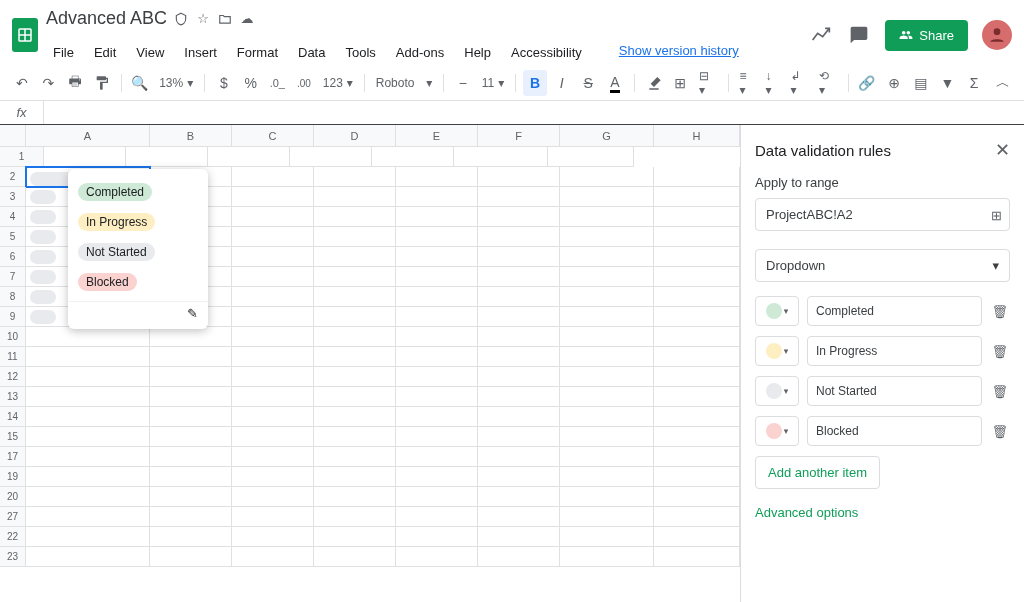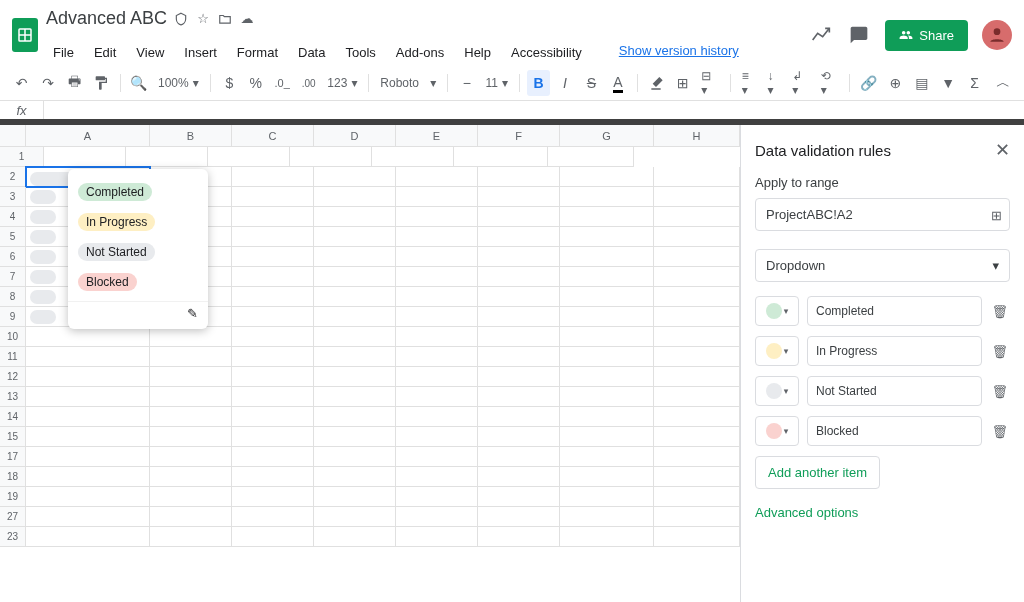--- a/index.html
+++ b/index.html
@@ -18,21 +18,21 @@
 .titlebar-right { display: flex; align-items: center; gap: 14px; }
 .top-icon { width: 24px; height: 24px; display: flex; align-items: center; justify-content: center; color: #5f6368; cursor: pointer; }
 .share-btn { background: #0f9d58; color: #fff; border: none; border-radius: 4px; padding: 8px 14px; font-size: 13px; font-weight: 500; display: flex; align-items: center; gap: 6px; cursor: pointer; }
 .avatar { width: 30px; height: 30px; border-radius: 50%; background: #d76c6c; display:flex; align-items:center; justify-content:center; }
 
 .toolbar { display: flex; align-items: center; padding: 4px 10px; border-bottom: 1px solid #e0e0e0; gap: 3px; }
 .tb-btn { width: 26px; height: 26px; display: flex; align-items: center; justify-content: center; color: #5f6368; cursor: pointer; border-radius: 3px; font-size: 14px; }
 .tb-sep { width: 1px; height: 18px; background: #e0e0e0; margin: 0 4px; }
 .tb-drop { display: flex; align-items: center; gap: 4px; color: #5f6368; padding: 0 4px; height: 26px; cursor: pointer; font-size: 12px; }
 
-.fx-bar { display: flex; align-items: center; border-bottom: 6px solid #404040; height: 24px; }
+.fx-bar { display: flex; align-items: center; border-bottom: 1px solid #404040; height: 24px; }
 .fx-label { width: 44px; text-align: center; color: #5f6368; font-style: italic; font-size: 13px; border-right: 1px solid #e0e0e0; height: 100%; display:flex; align-items:center; justify-content:center;}
 
 .main { display: flex; height: calc(602px - 118px); }
 .grid-area { flex: 1; position: relative; overflow: hidden; }
 .sidebar { width: 284px; border-left: 1px solid #dadce0; padding: 14px; position: relative; }
 
 .col-headers { display: flex; background: #f8f9fa; border-bottom: 1px solid #e0e0e0; height: 22px; }
 .row-header-spacer { width: 44px; border-right: 1px solid #e0e0e0; }
 .col-header { flex: none; border-right: 1px solid #e0e0e0; text-align: center; font-size: 11px; color: #5f6368; line-height: 22px; }
 .row { display: flex; height: 20px; }
@@ -148,21 +148,21 @@
   <span class="tb-btn">↶</span>
   <span class="tb-btn">↷</span>
   <span class="tb-btn">🖶</span>
   <span class="tb-btn">
       <svg width="16" height="16" viewBox="0 0 24 24" fill="#5f6368">
         <path d="M18 4V3c0-.55-.45-1-1-1H5c-.55 0-1 .45-1 1v4c0 .55.45 1 1 1h12c.55 0 1-.45 1-1V6h1v4H9v11c0 .55.45 1 1 1h2c.55 0 1-.45 1-1v-9h8V4h-3z"></path>
       </svg>
     </span>
   <span class="tb-sep"></span>
   <span class="tb-btn">🔍</span>
-  <span class="tb-drop"><span>100%</span> ▾</span>
+  <span class="tb-drop"><span>13%</span> ▾</span>
   <span class="tb-sep"></span>
   <span class="tb-btn">$</span>
   <span class="tb-btn">%</span>
   <span class="tb-btn" style="font-size:11px">.0_</span>
   <span class="tb-btn" style="font-size:10px">.00</span>
   <span class="tb-drop"><span>123</span> ▾</span>
   <span class="tb-sep"></span>
   <span class="tb-drop" style="width:70px;justify-content:space-between"><span>Roboto</span> ▾</span>
   <span class="tb-sep"></span>
   <span class="tb-btn">−</span>
@@ -392,43 +392,54 @@
           <div class="cell" style="width:124px"></div>
           <div class="cell" style="width:82px"></div>
           <div class="cell" style="width:82px"></div>
           <div class="cell" style="width:82px"></div>
           <div class="cell" style="width:82px"></div>
           <div class="cell" style="width:82px"></div>
           <div class="cell" style="width:94px"></div>
           <div class="cell" style="width:86px"></div>
         </div>
         <div class="row">
-          <div class="row-header">18</div>
-          <div class="cell" style="width:124px"></div>
-          <div class="cell" style="width:82px"></div>
-          <div class="cell" style="width:82px"></div>
-          <div class="cell" style="width:82px"></div>
-          <div class="cell" style="width:82px"></div>
-          <div class="cell" style="width:82px"></div>
-          <div class="cell" style="width:94px"></div>
-          <div class="cell" style="width:86px"></div>
-        </div>
-        <div class="row">
           <div class="row-header">19</div>
           <div class="cell" style="width:124px"></div>
           <div class="cell" style="width:82px"></div>
           <div class="cell" style="width:82px"></div>
           <div class="cell" style="width:82px"></div>
           <div class="cell" style="width:82px"></div>
           <div class="cell" style="width:82px"></div>
           <div class="cell" style="width:94px"></div>
           <div class="cell" style="width:86px"></div>
         </div>
         <div class="row">
+          <div class="row-header">20</div>
+          <div class="cell" style="width:124px"></div>
+          <div class="cell" style="width:82px"></div>
+          <div class="cell" style="width:82px"></div>
+          <div class="cell" style="width:82px"></div>
+          <div class="cell" style="width:82px"></div>
+          <div class="cell" style="width:82px"></div>
+          <div class="cell" style="width:94px"></div>
+          <div class="cell" style="width:86px"></div>
+        </div>
+        <div class="row">
           <div class="row-header">27</div>
+          <div class="cell" style="width:124px"></div>
+          <div class="cell" style="width:82px"></div>
+          <div class="cell" style="width:82px"></div>
+          <div class="cell" style="width:82px"></div>
+          <div class="cell" style="width:82px"></div>
+          <div class="cell" style="width:82px"></div>
+          <div class="cell" style="width:94px"></div>
+          <div class="cell" style="width:86px"></div>
+        </div>
+        <div class="row">
+          <div class="row-header">22</div>
           <div class="cell" style="width:124px"></div>
           <div class="cell" style="width:82px"></div>
           <div class="cell" style="width:82px"></div>
           <div class="cell" style="width:82px"></div>
           <div class="cell" style="width:82px"></div>
           <div class="cell" style="width:82px"></div>
           <div class="cell" style="width:94px"></div>
           <div class="cell" style="width:86px"></div>
         </div>
         <div class="row">

